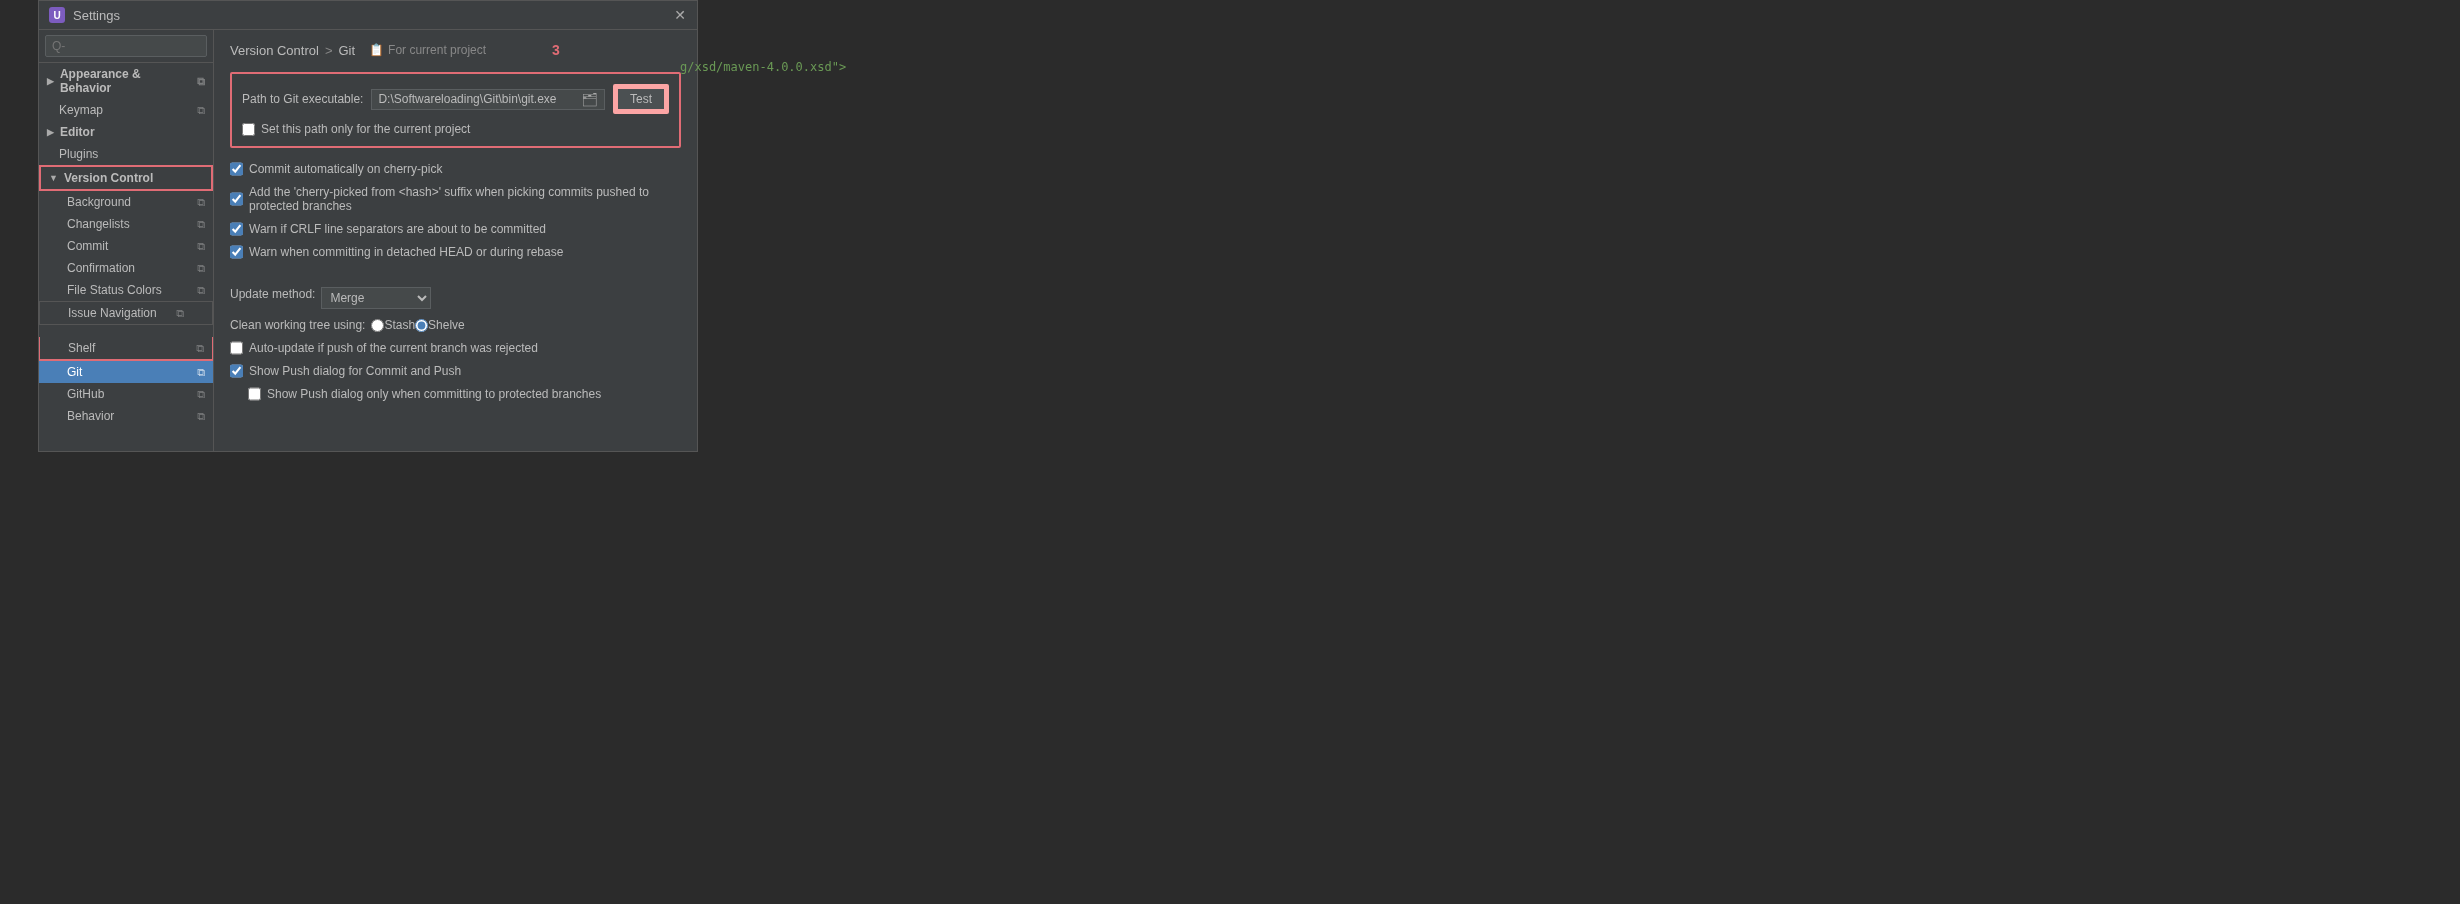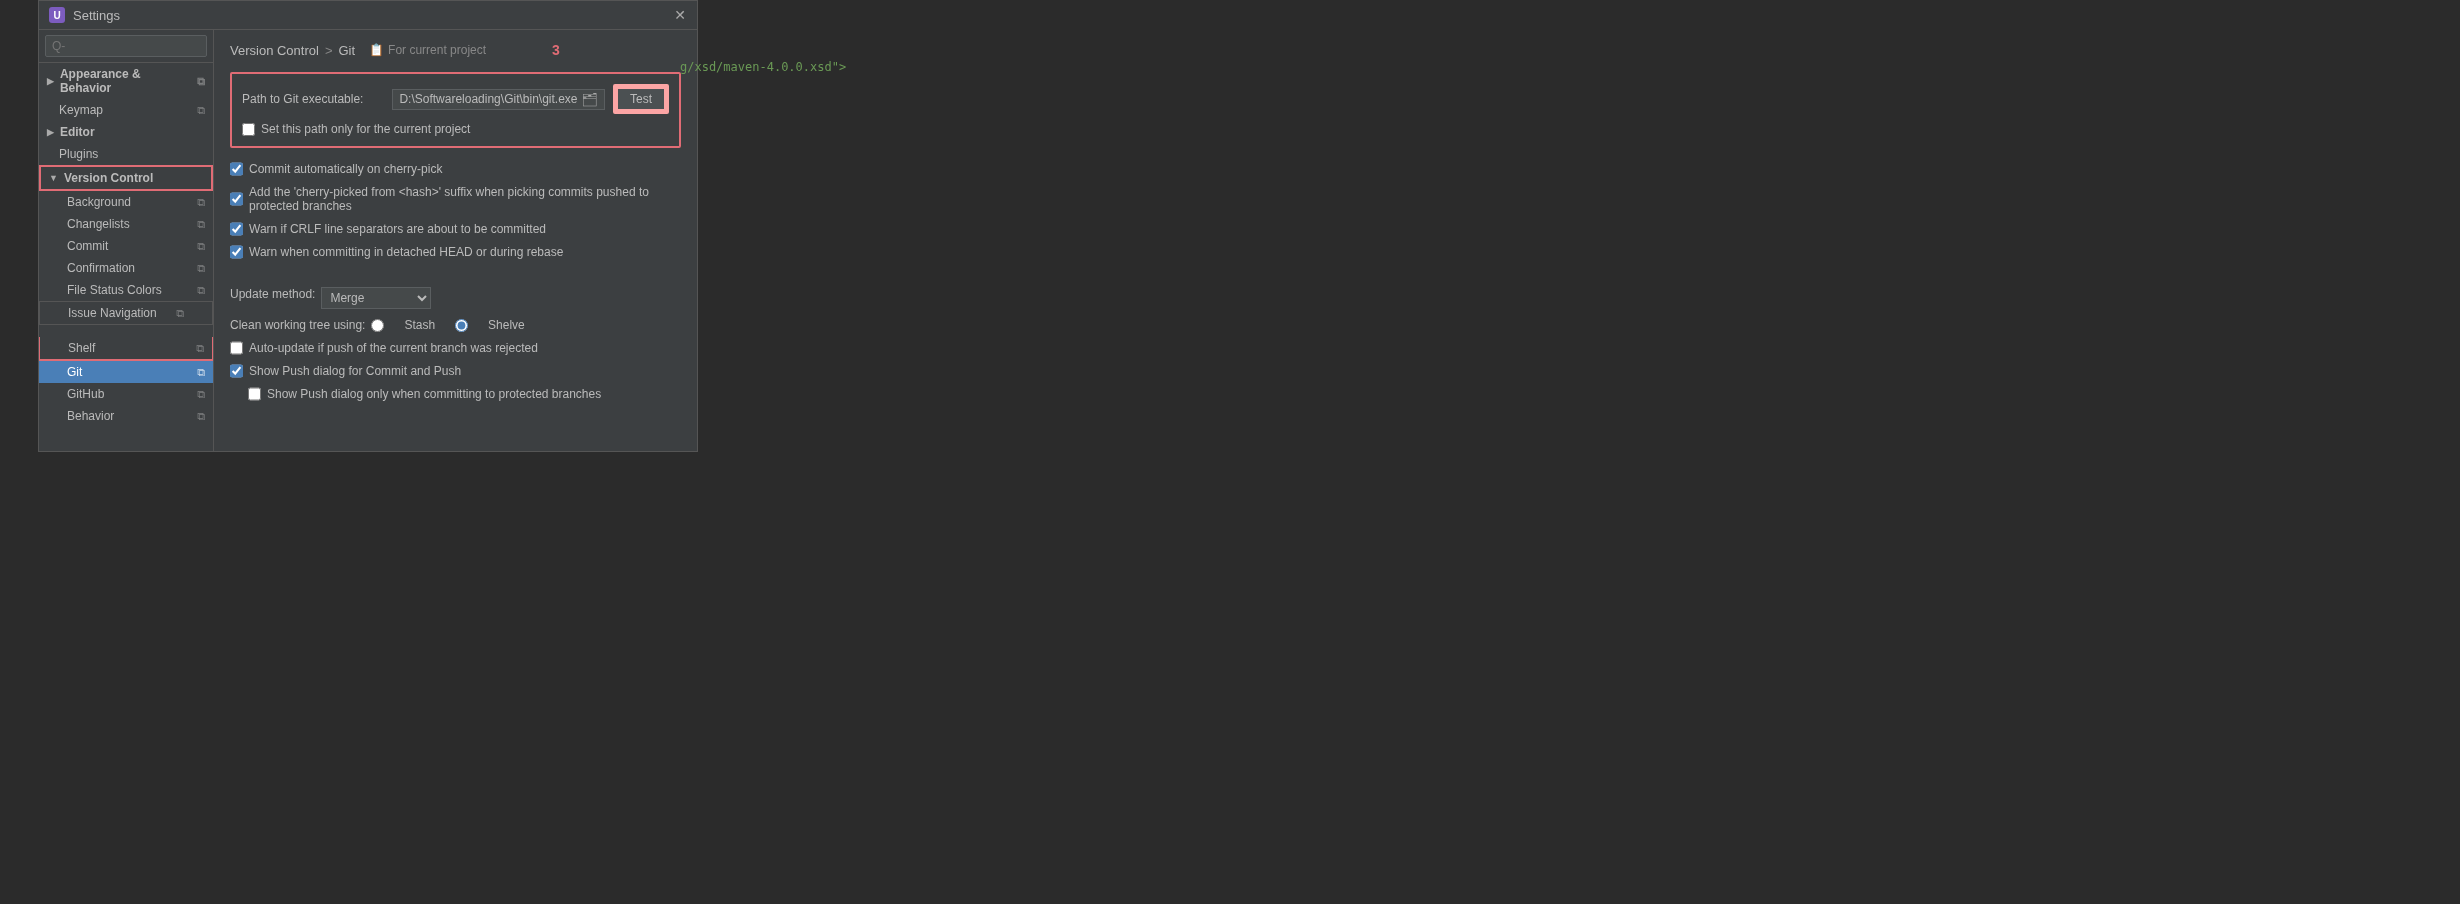--- a/index.html
+++ b/index.html
@@ -167,21 +167,20 @@
       white-space: nowrap;
     }
     .git-path-input-wrapper {
       flex: 1;
       display: flex;
       align-items: center;
       background: #45494a;
       border: 1px solid #5a5e60;
       padding: 2px 6px;
       gap: 4px;
-      margin-left: 21px;
     }
     .git-path-input {
       flex: 1;
       background: transparent;
       border: none;
       color: #bbbbbb;
       font-size: 12px;
       outline: none;
     }
     .folder-icon {
@@ -227,21 +226,21 @@
       color: #bbbbbb;
       padding: 2px 4px;
       font-size: 12px;
       outline: none;
       cursor: pointer;
     }
     .separator { height: 10px; }
     .radio-group {
       display: flex;
       align-items: center;
-      gap: 20px;
+      gap: 0;
     }
     .radio-group input[type=radio] {
       accent-color: #4a7fb7;
     }
     .outer-wrapper {
       position: relative;
       width: 1230px;
       height: 452px;
       background: #2b2b2b;
     }

